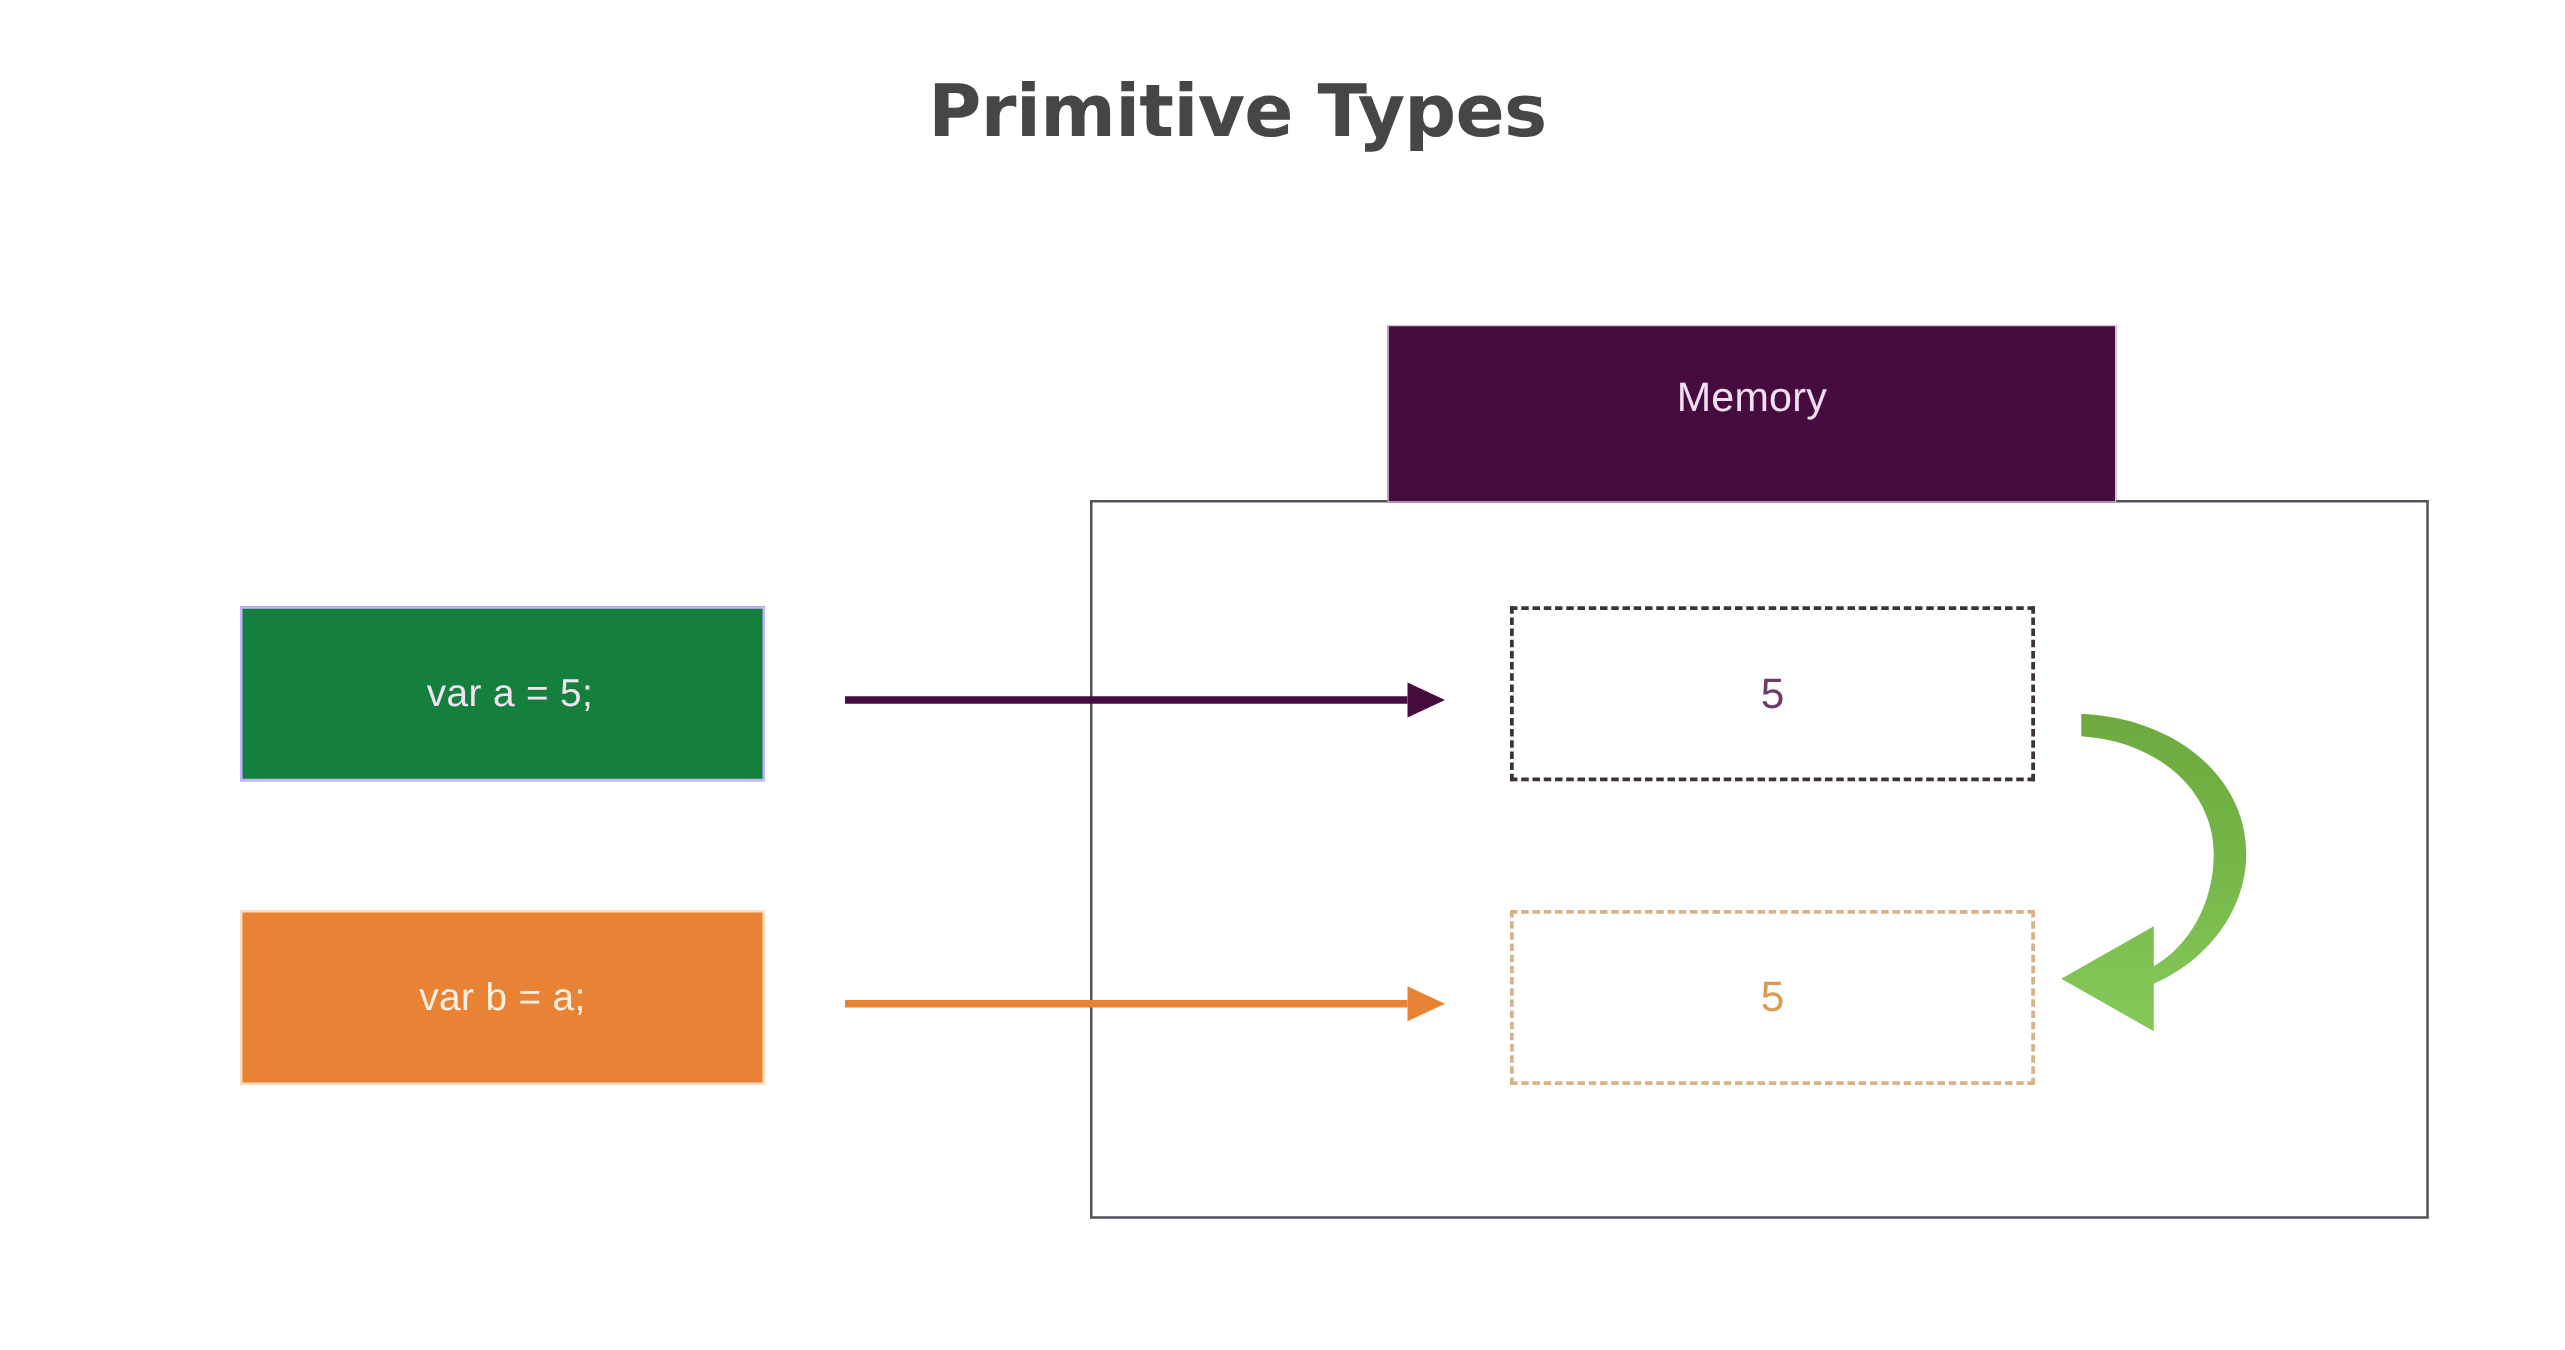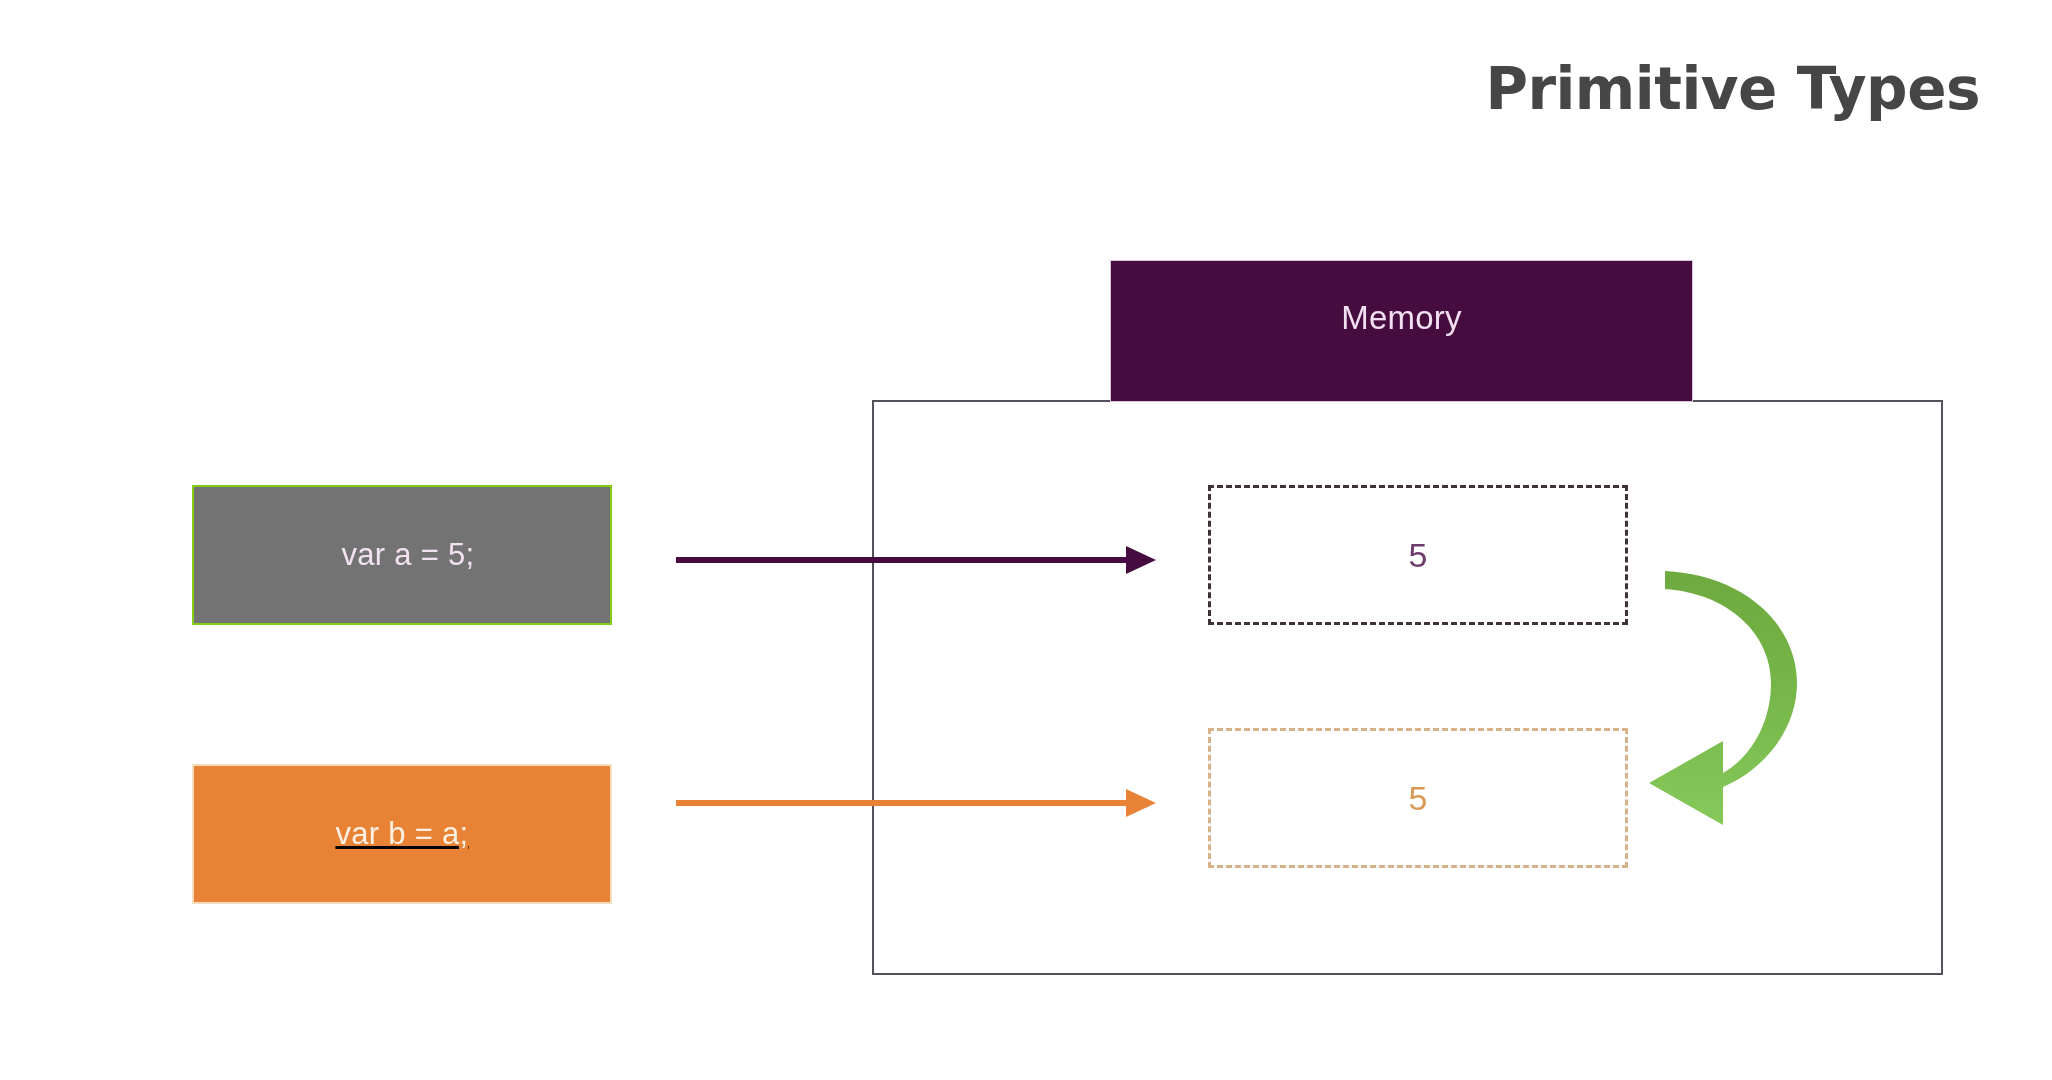--- a/index.html
+++ b/index.html
@@ -19,21 +19,21 @@
     height: 1080px;
     background: #ffffff;
   }
 
   
   #slide-title {
     position: absolute;
     left: 0;
     top: 55px;
     width: 1980px;
-    text-align: right;
+    text-align: center;
     font-size: 58px;
     font-weight: 700;
     letter-spacing: -0.5px;
     color: #464646;
     font-family: "DejaVu Sans", sans-serif;
     white-space: nowrap;
   }
 
   
   #memory-panel {
@@ -85,31 +85,30 @@
   .code-box-label {
     font-size: 31px;
     font-weight: 400;
     letter-spacing: 0.3px;
     white-space: nowrap;
     font-family: "Liberation Sans", sans-serif;
   }
 
   #code-box-a {
     top: 485px;
-    background: #737373;
-    border: 2px solid #84cc16;
+    background: #15803d;
+    border: 2px solid #c4b5fd;
     padding-left: 12px;
   }
   #code-box-a .code-box-label { color: #f3e2f2; }
 
   #code-box-b {
-    top: 764px;
+    top: 728px;
     background: #E88234;
     border: 2px solid #f6ddbf;
-    text-decoration: underline;
   }
   #code-box-b .code-box-label { color: #fdf0e2; }
 
   
   .memory-cell {
     position: absolute;
     left: 1208px;
     width: 420px;
     height: 140px;
     display: flex;

